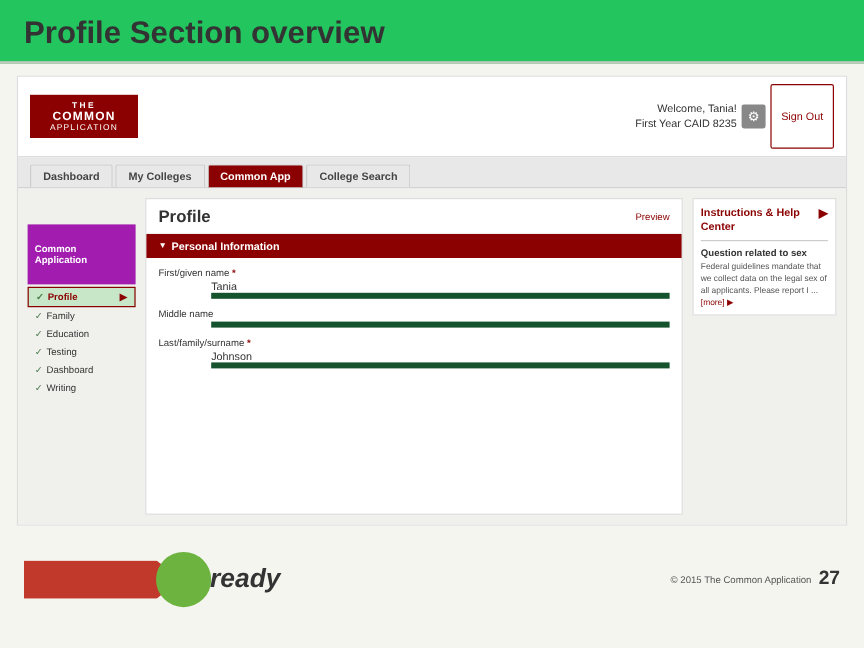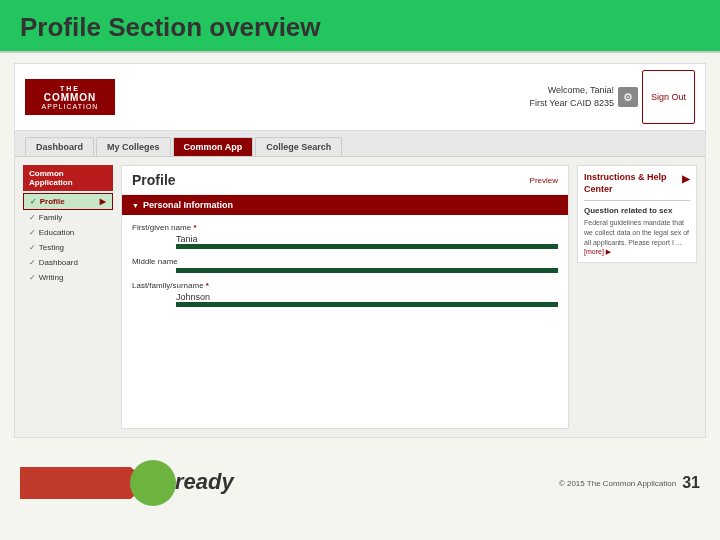--- a/index.html
+++ b/index.html
@@ -141,26 +141,27 @@
       background: #f0f0ed;
       min-height: 280px;
     }
 
     
     .sidebar {
       width: 90px;
       flex-shrink: 0;
     }
     .sidebar-title {
-      background: #b91c1c;
-      color: #fff;
-      font-size: 8px;
-      font-weight: bold;
-      padding: 4px 6px;
+      background: #a21caf;
+      color: #fff;
+      font-size: 8px;
+      font-weight: bold;
+      padding: 16px 6px;
       margin-bottom: 2px;
+      margin-top: 22px;
     }
     .sidebar-item {
       display: flex;
       align-items: center;
       gap: 3px;
       padding: 3px 6px;
       font-size: 8px;
       color: #333;
       cursor: pointer;
     }
@@ -467,15 +468,15 @@
 <div class="bottom-area">
   <div class="ready-area">
     <div class="arrow-shape">
       <div class="arrow-body"></div>
       <div class="circle-logo"></div>
     </div>
     <span class="ready-text">ready</span>
   </div>
   <div class="copyright-area">
     <span>© 2015 The Common Application</span>
-    <span class="page-num">31</span>
+    <span class="page-num">27</span>
   </div>
 </div>
 
 </body></html>

